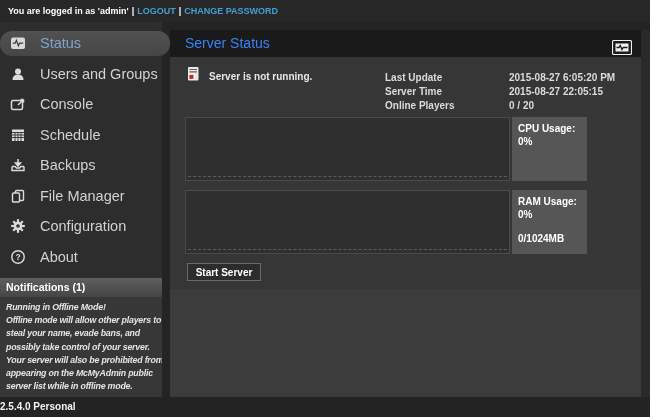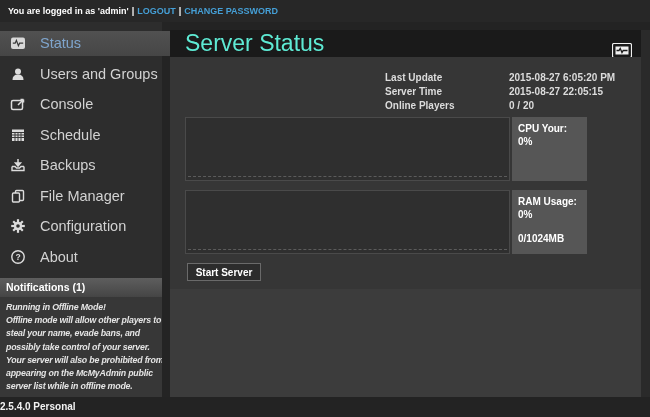--- a/index.html
+++ b/index.html
@@ -10,27 +10,27 @@
   .topbar .link { color:#459fd6; cursor:pointer; }
   .topbar .sep { margin:0 3px; }
 
   .top-gap { position:absolute; left:0; top:22px; width:650px; height:8px; background:#232323; }
 
   .sidebar { position:absolute; left:0; top:22px; width:170px; height:375px; background:#2d2d2d; }
   .sidebar .edge { position:absolute; right:0; top:0; width:8px; height:100%; background:#242424; z-index:2; }
   .menu { list-style:none; margin:0; padding:9px 0 0 0; }
   .menu li { height:24.5px; margin-bottom:6px; display:flex; align-items:center; color:#d2d2d2; font-size:14.5px; cursor:pointer; }
   .menu li .icn { width:16px; height:16px; margin-left:10px; margin-right:14px; flex:none; }
-  .menu li.selected { background:linear-gradient(#515151,#464646); color:#7fa5cd; position:relative; z-index:3; }
+  .menu li.selected { background:linear-gradient(#515151,#464646); color:#7fa5cd; position:relative; z-index:3;border-radius:12px; }
 
   .notif-header { position:absolute; top:256px; left:0; width:170px; height:19px; background:linear-gradient(#5e5e5e,#454545); color:#fff; font-weight:bold; font-size:10.5px; line-height:19px; padding-left:6px; }
   .notif-body { position:absolute; top:275px; left:0; width:170px; height:100px; background:#373737; color:#e5e5e5; font-size:8.8px; font-weight:bold; letter-spacing:-0.2px; line-height:13.2px; padding:4px 4px 0 6px;font-style:italic; }
 
   .main { position:absolute; left:170px; top:30px; width:471px; height:367px; background:#3c3c3c; }
-  .main-header { height:27px; background:#1a1a1a; color:#5eead4; font-size:23px; line-height:27px; padding-left:15px; position:relative; }
+  .main-header { height:27px; background:#1a1a1a; color:#3b82f6; font-size:14px; line-height:27px; padding-left:15px; position:relative; }
   .graph-btn { position:absolute; right:9px; top:7px; width:20px; height:15px; cursor:pointer; }
   .content { position:absolute; top:27px; left:0; width:471px; height:232px; background:#363636; }
 
   .status-row { position:absolute; left:16px; top:9px; display:flex; align-items:center; }
   .status-row .msg { margin-left:9px; color:#e8e8e8; font-size:10px; font-weight:bold; }
 
   .info { position:absolute; left:215px; top:14px; font-size:10px; font-weight:bold; color:#dcdcdc; white-space:nowrap; }
   .info .row { display:flex; line-height:14px;gap:48px; }
   .info .lbl { width:76px; flex:none; }
 
@@ -150,40 +150,50 @@
     <span>Server Status</span>
     <span class="graph-btn">
       <svg width="20" height="15" viewBox="0 0 20 15">
           <rect x="0.5" y="0.5" width="19" height="14" rx="1.5" fill="none" stroke="#f0f0f0" stroke-width="1.2"></rect>
           <rect x="3.5" y="3.5" width="13" height="8" fill="#f0f0f0"></rect>
           <polyline points="4.5,7.5 7,7.5 8.2,5.5 10,9.5 11.2,7.5 15.5,7.5" stroke="#1b1b1b" stroke-width="1.3" fill="none"></polyline>
         </svg>
     </span>
   </div>
   <div class="content">
+    <div class="status-row">
+      <span>
+        <svg width="14" height="16" viewBox="0 0 14 16">
+            <rect x="2" y="1" width="10.5" height="13.5" rx="1" fill="#e8e8e8"></rect>
+            <path d="M3.5 3.5 H11 M3.5 5.8 H11" stroke="#5f5f5f" stroke-width="1.2"></path>
+            <rect x="2.8" y="8.2" width="5.2" height="5.2" fill="#c32a20" stroke="#f8f8f8" stroke-width="1.1"></rect>
+          </svg>
+      </span>
+      <span class="msg">Server is not running.</span>
+    </div>
     <div class="info">
       <div class="row">
           <span class="lbl">Last Update</span>
           <span class="val">2015-08-27 6:05:20 PM</span>
         </div>
       <div class="row">
           <span class="lbl">Server Time</span>
           <span class="val">2015-08-27 22:05:15</span>
         </div>
       <div class="row">
           <span class="lbl">Online Players</span>
           <span class="val">0 / 20</span>
         </div>
     </div>
 
     <div class="chart c1">
         <div class="baseline"></div>
       </div>
     <div class="sidepanel p1">
-      <span>CPU Your:</span><br>
+      <span>CPU Usage:</span><br>
       <span>0%</span>
     </div>
 
     <div class="chart c2">
         <div class="baseline"></div>
       </div>
     <div class="sidepanel p2">
       <span>RAM Usage:</span><br>
       <span>0%</span>
       <div class="detail">0/1024MB</div>

